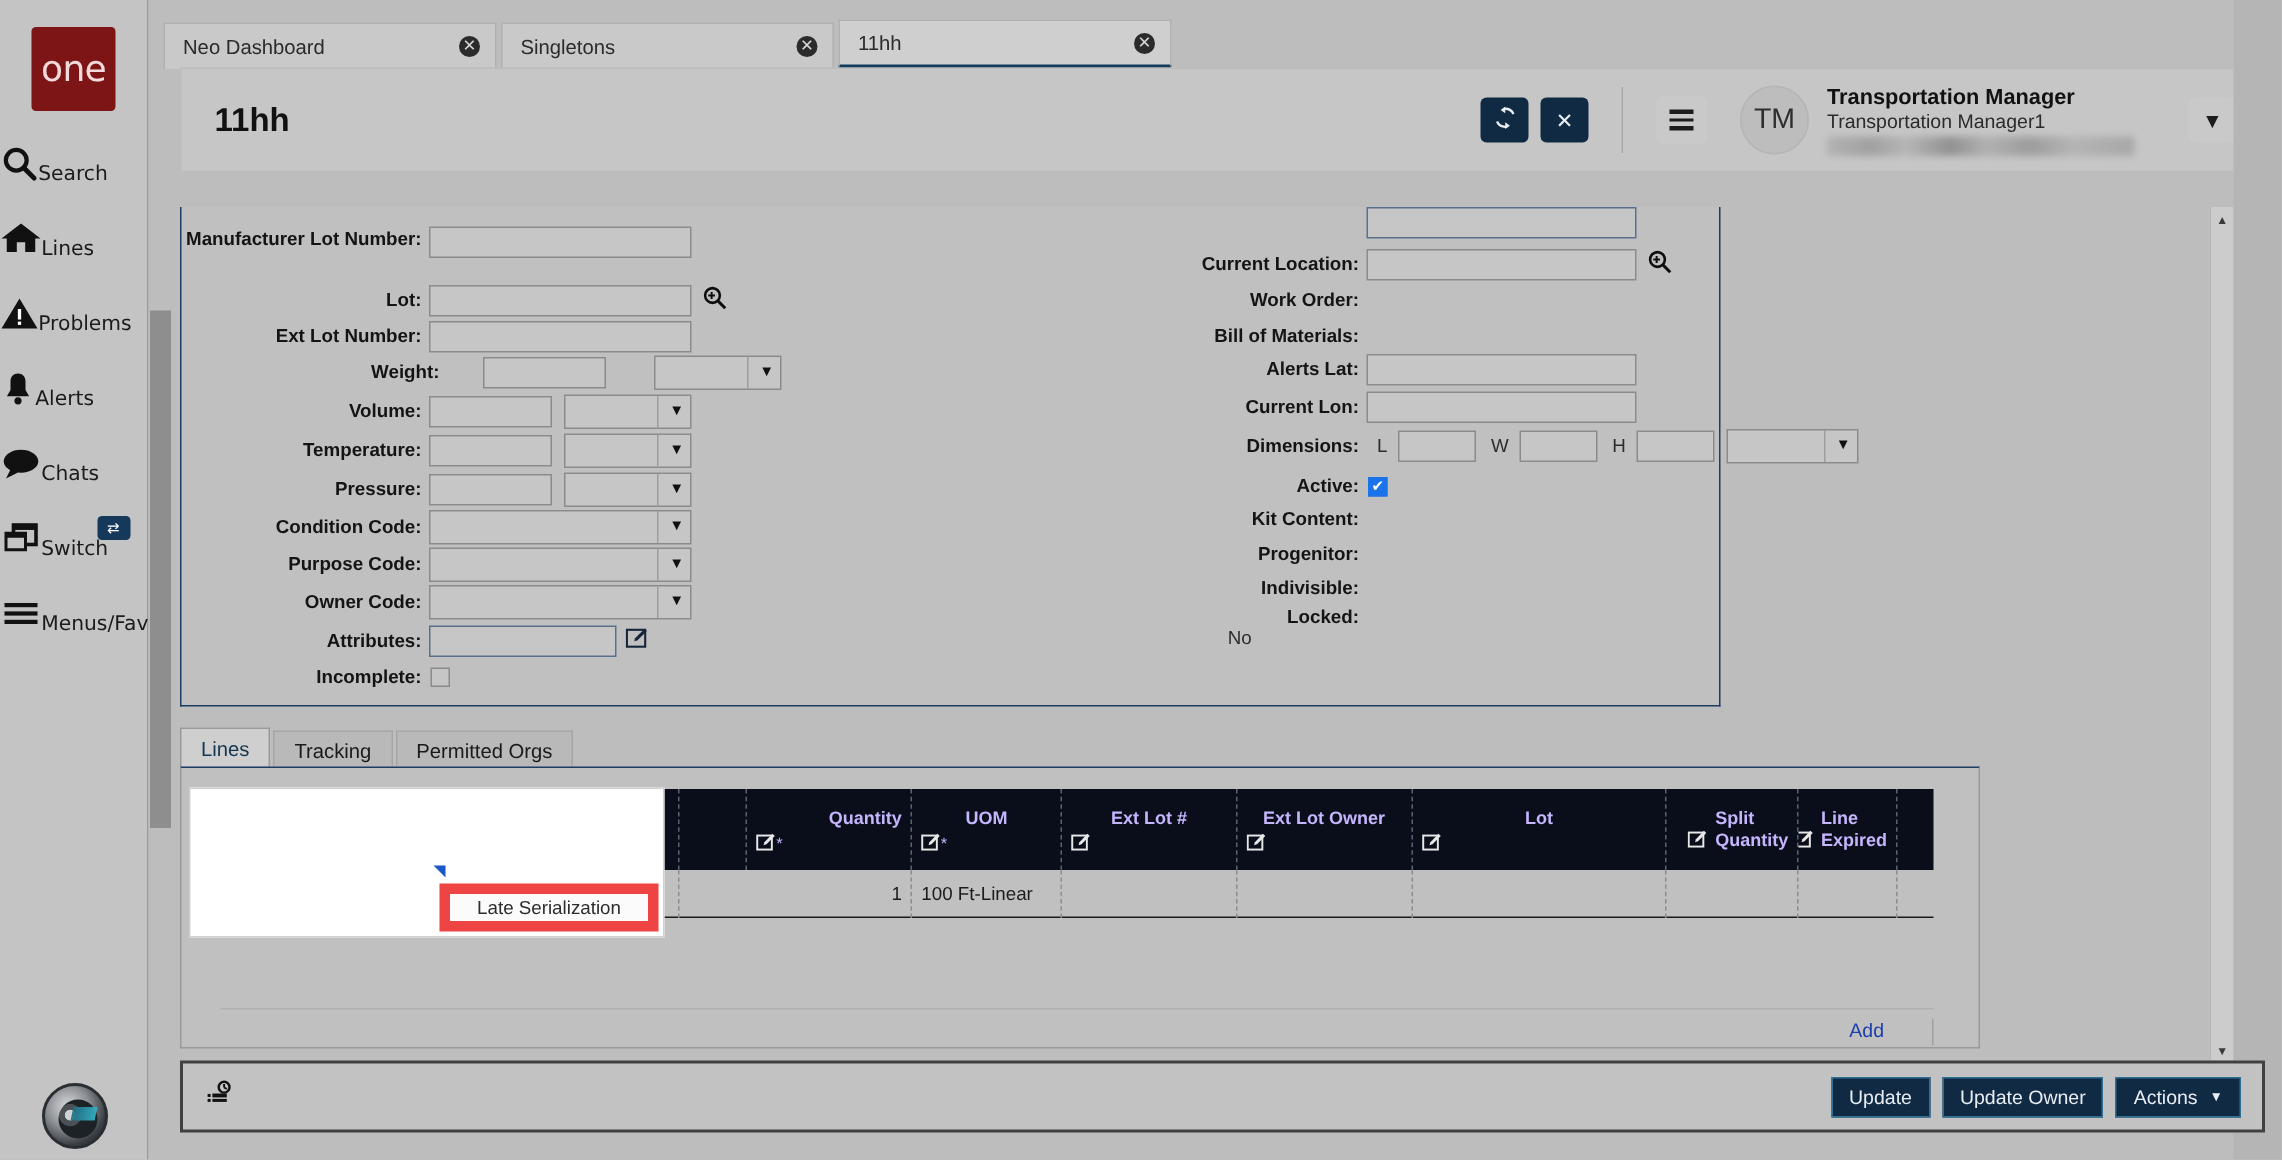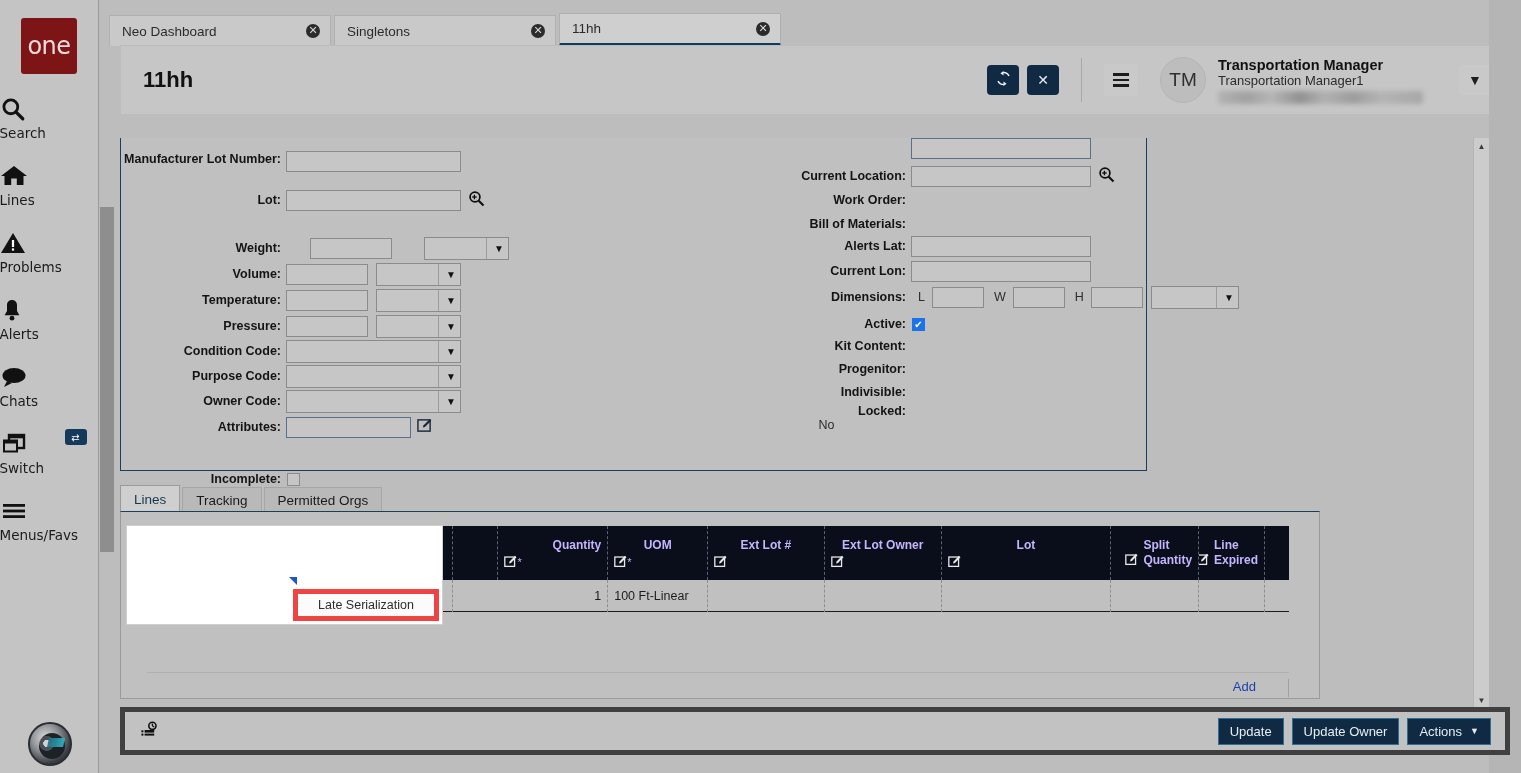--- a/index.html
+++ b/index.html
@@ -31,21 +31,21 @@
     border-radius: 3px;
     display: flex; align-items: center; justify-content: center;
   }
   #logo .logotext {
     color: #f3dada; font-size: 24px; font-weight: 400;
     letter-spacing: -0.5px; font-family: "DejaVu Sans", sans-serif;
   }
   .navitem {
     margin-top: 20px;
     width: 99px;
-    display: flex; flex-direction: column; align-items: flex-start;
+    display: flex; flex-direction: row; align-items: flex-end;
     position: relative;
     cursor: pointer;
   }
   .navitem .glyph {
     height: 30px; display: flex; align-items: center; justify-content: center;
     color: #111;
   }
   .navitem .navlabel {
     font-size: 13.5px; color: #1b1b1b; margin-top: 1px;
     font-family: "DejaVu Sans", sans-serif;
@@ -317,39 +317,39 @@
     width: 317px; height: 100px;
     background: #ffffff;
     border: 1px solid #cfcfcf;
     z-index: 6;
   }
   #tooltipbox {
     position: absolute;
     left: 172px; top: 77px;
     width: 146px; height: 32px;
     background: #fbfbfb;
-    border: 5px solid #ef4444;
+    border: 7px solid #ef4444;
     display: flex; align-items: center; justify-content: center;
     font-size: 12.5px; color: #2d2d2d;
     z-index: 8;
   }
   #tritag {
     position: absolute; left: 168px; top: 65px;
     width: 0; height: 0;
     border-left: 8px solid transparent;
     border-top: 8px solid #1a58c8;
     z-index: 9;
   }
 
   
   #footer {
     position: absolute; left: 21px; top: 707px;
     width: 1390px; height: 48px;
     background: #c2c2c2;
-    border: 5px solid #404040;
+    border: 2px solid #404040;
     display: flex; align-items: center;
   }
   #footicon { margin-left: 16px; font-size: 16px; color: #111; }
   #footbtns { margin-left: auto; display: flex; align-items: center; margin-right: 14px; }
   .fbtn {
     height: 27px;
     background: #102a43;
     color: #e7edf3;
     border: 1px solid #2f6f95;
     font-size: 13px;
@@ -538,22 +538,26 @@
         <span class="mag">
           <svg width="17" height="17" viewBox="0 0 18 18">
               <circle cx="7.4" cy="7.4" r="5.2" fill="none" stroke="#0d0d0d" stroke-width="1.8"></circle>
               <line x1="6.8" y1="5" x2="6.8" y2="9.8" stroke="#0d0d0d" stroke-width="1.4"></line>
               <line x1="4.4" y1="7.4" x2="9.2" y2="7.4" stroke="#0d0d0d" stroke-width="1.4"></line>
               <line x1="11.3" y1="11.3" x2="16.4" y2="16.4" stroke="#0d0d0d" stroke-width="2.2"></line>
             </svg>
         </span>
       </div>
 
-
-      <div class="frow" style="left:0;top:99px;gap:24px;">
+      <div class="frow" style="left:0;top:75px;">
+        <div class="flabel" style="width:160px;">Ext Lot Number:</div>
+        <input class="fin" style="width: 175px; margin-left: 5px;">
+      </div>
+
+      <div class="frow" style="left:12px;top:99px;gap:24px;">
         <div class="flabel" style="width:160px;">Weight:</div>
         <input class="fin" style="width: 82px; margin-left: 5px;">
         <span class="selwrap" style="margin-left:8px;">
           <select class="fin" style="width:85px;"><option></option></select>
           <span class="sepline"></span><span class="caret">▼</span>
         </span>
       </div>
 
       <div class="frow" style="left:0;top:125px;">
         <div class="flabel" style="width:160px;">Volume:</div>
@@ -610,21 +614,21 @@
         <div class="flabel" style="width:160px;">Attributes:</div>
         <input class="fin focusbd" style="width: 125px; margin-left: 5px;">
         <span class="editicon">
           <svg width="15" height="15" viewBox="0 0 16 16">
               <rect x="1" y="2" width="13" height="12" fill="none" stroke="#16263a" stroke-width="1.5"></rect>
               <path d="M13.6 1.2 L15.2 2.8 L8.4 9.6 L6.2 10.2 L6.8 8z" fill="#16263a"></path>
             </svg>
         </span>
       </div>
 
-      <div class="frow" style="left:0;top:302px;margin-top:28px;">
+      <div class="frow" style="left:0;top:302px;">
         <div class="flabel" style="width:160px;">Incomplete:</div>
         <span class="ckbox" style="margin-left:6px;"></span>
       </div>
 
       <div class="frow" style="left:620px;top:-1px;">
         <div class="flabel" style="width:165px;"></div>
         <input class="fin focusbd" style="width: 180px; margin-left: 5px;">
       </div>
 
       <div class="frow" style="left:620px;top:27px;">

